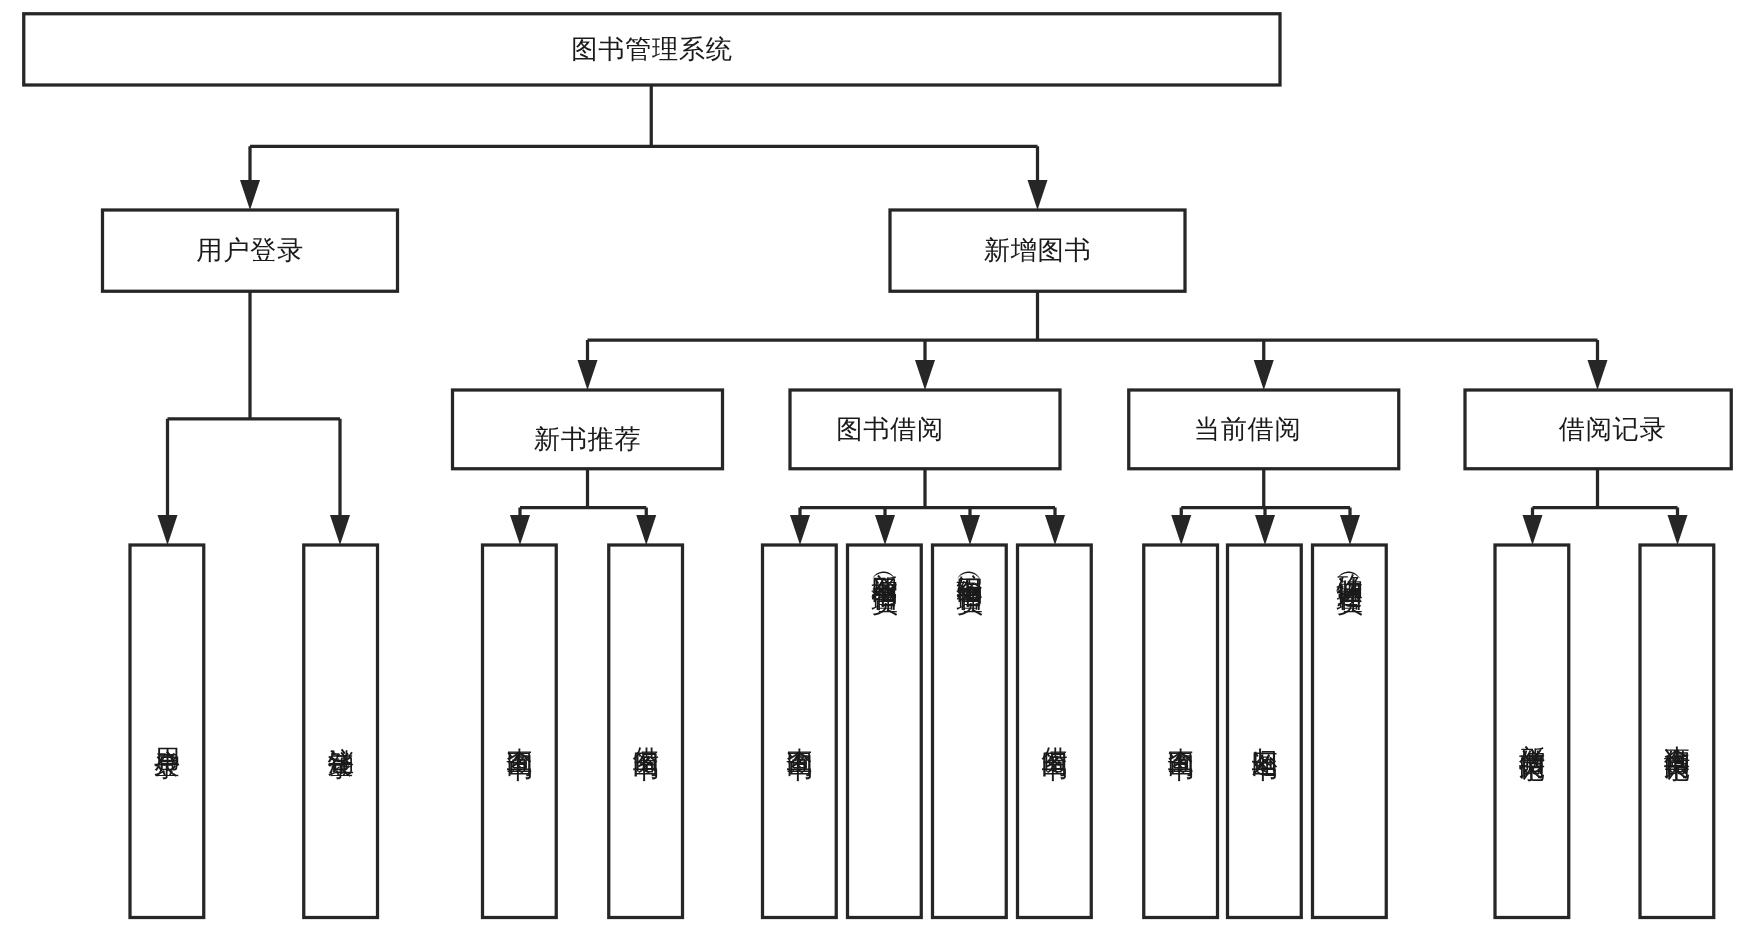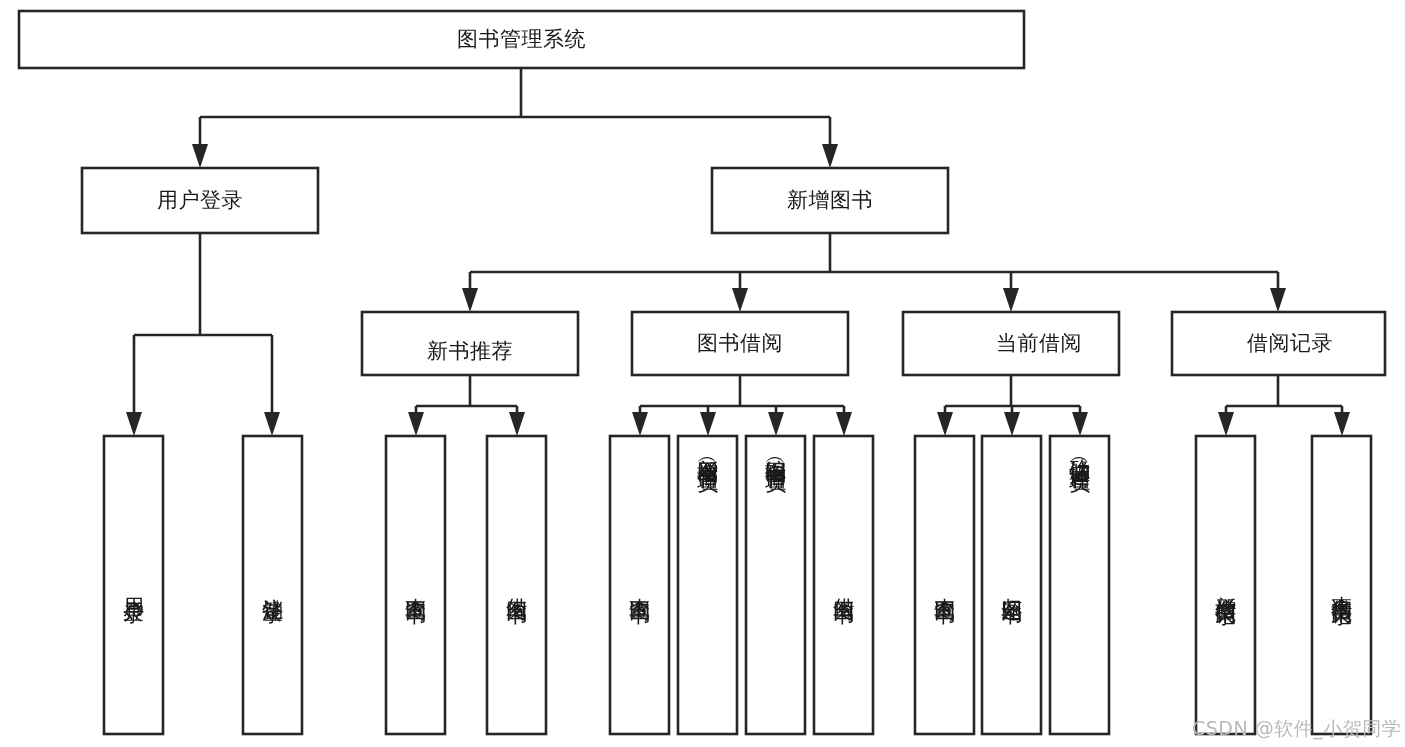--- a/index.html
+++ b/index.html
@@ -157,31 +157,30 @@
         <rect x="1050" y="436" width="59" height="298" class="node-box"></rect>
         <rect x="1196" y="436" width="59" height="298" class="node-box"></rect>
         <rect x="1312" y="436" width="59" height="298" class="node-box"></rect>
       </g>
   </svg>
   <div id="labels-layer">
       <div class="node-label horiz" style="left: 19px; top: 11px; width: 1005px; height: 57px;">图书管理系统</div>
       <div class="node-label horiz" style="left: 82px; top: 168px; width: 236px; height: 65px;">用户登录</div>
       <div class="node-label horiz" style="left: 712px; top: 168px; width: 236px; height: 65px;">新增图书</div>
       <div class="node-label horiz" style="left: 362px; top: 312px; width: 216px; height: 79px;">新书推荐</div>
-      <div class="node-label horiz" style="left: 632px; top: 312px; width: 216px; height: 63px;">图书借阅</div>
-      <div class="node-label horiz" style="left: 931px; top: 312px; width: 216px; height: 63px;">当前借阅</div>
+      <div class="node-label horiz" style="left: 604px; top: 312px; width: 216px; height: 63px;">图书借阅</div>
+      <div class="node-label horiz" style="left: 890px; top: 312px; width: 216px; height: 63px;">当前借阅</div>
       <div class="node-label horiz" style="left: 1172px; top: 312px; width: 236px; height: 63px;">借阅记录</div>
       <div class="node-label vert" style="left: 104px; top: 436px; width: 59px; height: 298px;">用户登录</div>
       <div class="node-label vert" style="left: 243px; top: 436px; width: 59px; height: 298px;">注销登录</div>
       <div class="node-label vert" style="left: 386px; top: 436px; width: 59px; height: 298px;">查询图书</div>
       <div class="node-label vert" style="left: 487px; top: 436px; width: 59px; height: 298px;">借阅图书</div>
       <div class="node-label vert" style="left: 610px; top: 436px; width: 59px; height: 298px;">查询图书</div>
       <div class="node-label vert toptext" style="left: 678px; top: 436px; width: 59px; height: 298px;">新增图书（管理员）</div>
       <div class="node-label vert toptext" style="left: 746px; top: 436px; width: 59px; height: 298px;">编辑图书（管理员）</div>
       <div class="node-label vert" style="left: 814px; top: 436px; width: 59px; height: 298px;">借阅图书</div>
       <div class="node-label vert" style="left: 915px; top: 436px; width: 59px; height: 298px;">查询图书</div>
       <div class="node-label vert" style="left: 982px; top: 436px; width: 59px; height: 298px;">归还图书</div>
       <div class="node-label vert toptext" style="left: 1050px; top: 436px; width: 59px; height: 298px;">确认归还（管理员）</div>
       <div class="node-label vert" style="left: 1196px; top: 436px; width: 59px; height: 298px;">新增借阅记录</div>
       <div class="node-label vert" style="left: 1312px; top: 436px; width: 59px; height: 298px;">查询借阅记录</div>
     </div>
-  <div class="watermark" style="left: 1192px; top: 716px;">CSDN @软件_小贺同学</div>
 </div>
 
 </body></html>

